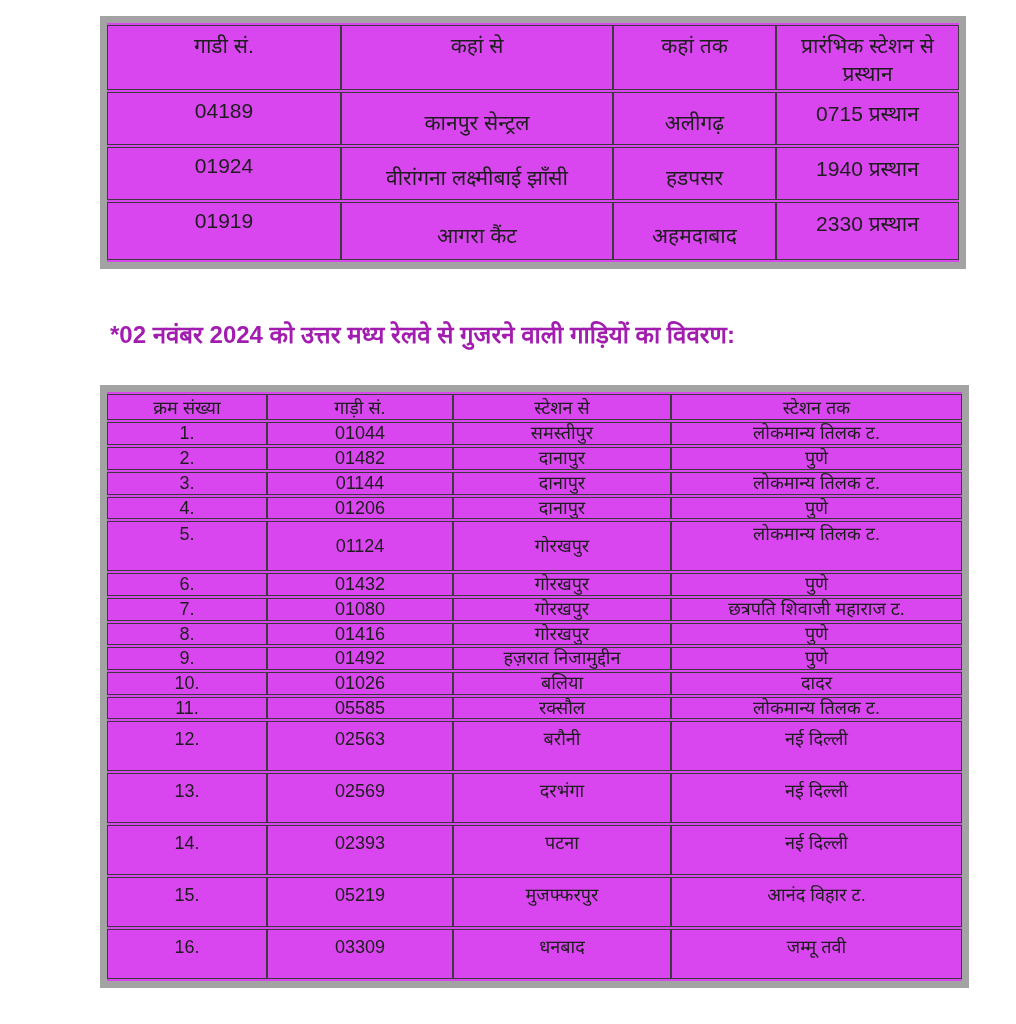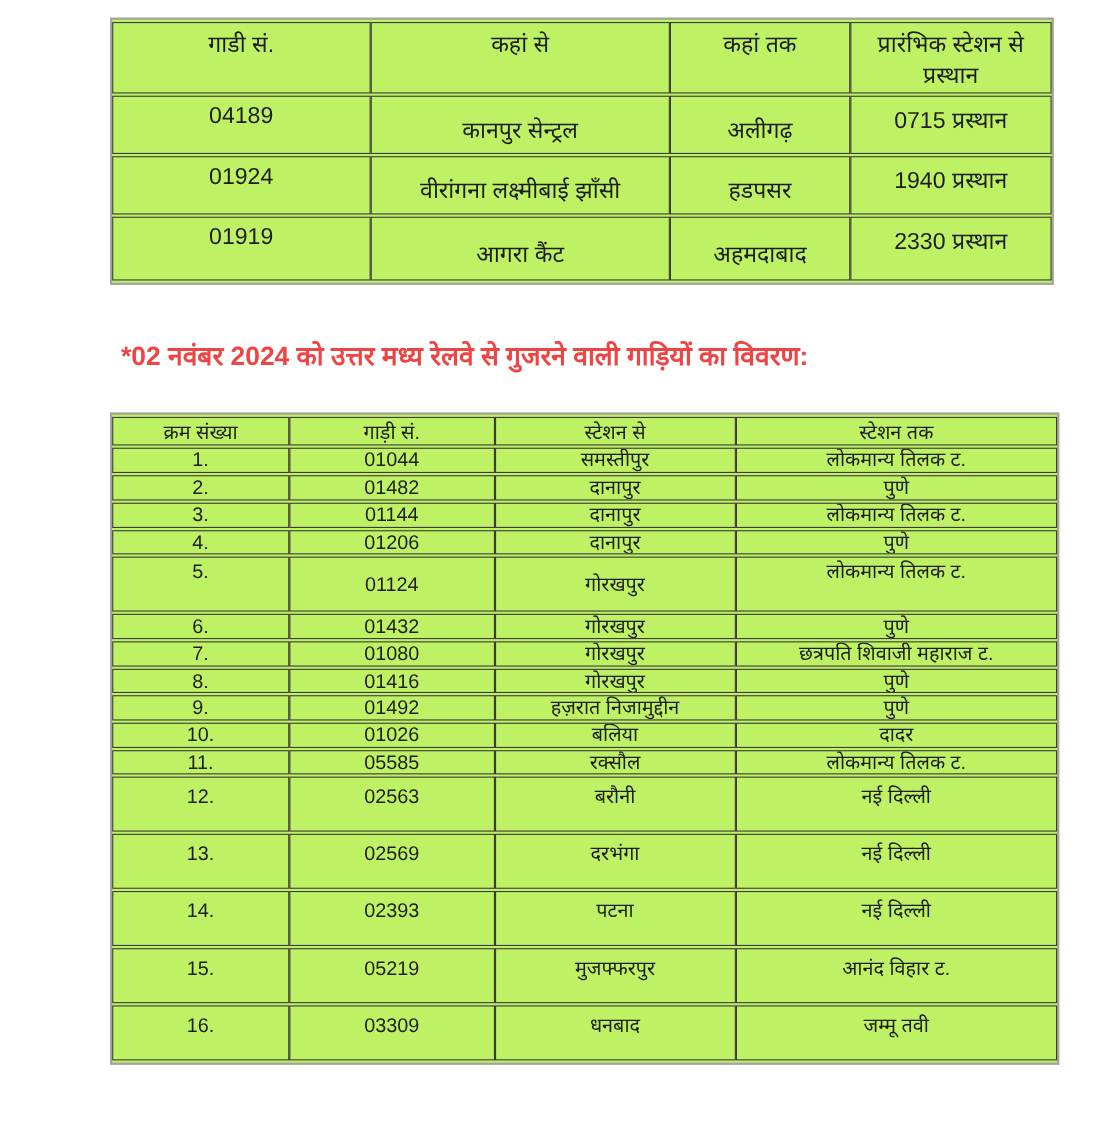--- a/index.html
+++ b/index.html
@@ -16,23 +16,23 @@
   }
   .page {
     position: relative;
     padding: 16px 0 0 100px;
     box-sizing: border-box;
     width: 1016px;
   }
   table.doc-table {
     border-collapse: separate;
     border-spacing: 0 2px;
-    border: 2px solid #a3a3a3;
+    border: 7px solid #a3a3a3;
     table-layout: fixed;
-    background: #bef264;
+    background: #d946ef;
   }
   table.doc-table th,
   table.doc-table td {
     border: 1px solid #3b3b3b;
     text-align: center;
     padding: 0 4px;
     font-weight: 400;
     overflow: hidden;
   }
   
@@ -47,21 +47,21 @@
   .t1 tbody tr:nth-child(2) { height: 53px; }
   .t1 tbody tr:nth-child(3) { height: 58px; }
   .t1 tbody td:nth-child(1),
   .t1 tbody td:nth-child(4) { vertical-align: top; padding-top: 6px; }
   .t1 tbody td:nth-child(2),
   .t1 tbody td:nth-child(3) { vertical-align: middle; padding-top: 8px; }
   
   .heading {
     font-size: 24px;
     font-weight: 700;
-    color: #ef4444;
+    color: #a21caf;
     margin: 52px 0 36px 10px;
     line-height: 1.2;
   }
   
   .t2 { width: 863px; font-size: 18px; }
   .t2 .c1 { width: 160px; }
   .t2 .c2 { width: 186px; }
   .t2 .c3 { width: 218px; }
   .t2 .c4 { width: 291px; }
   .t2 thead tr { height: 24px; }

